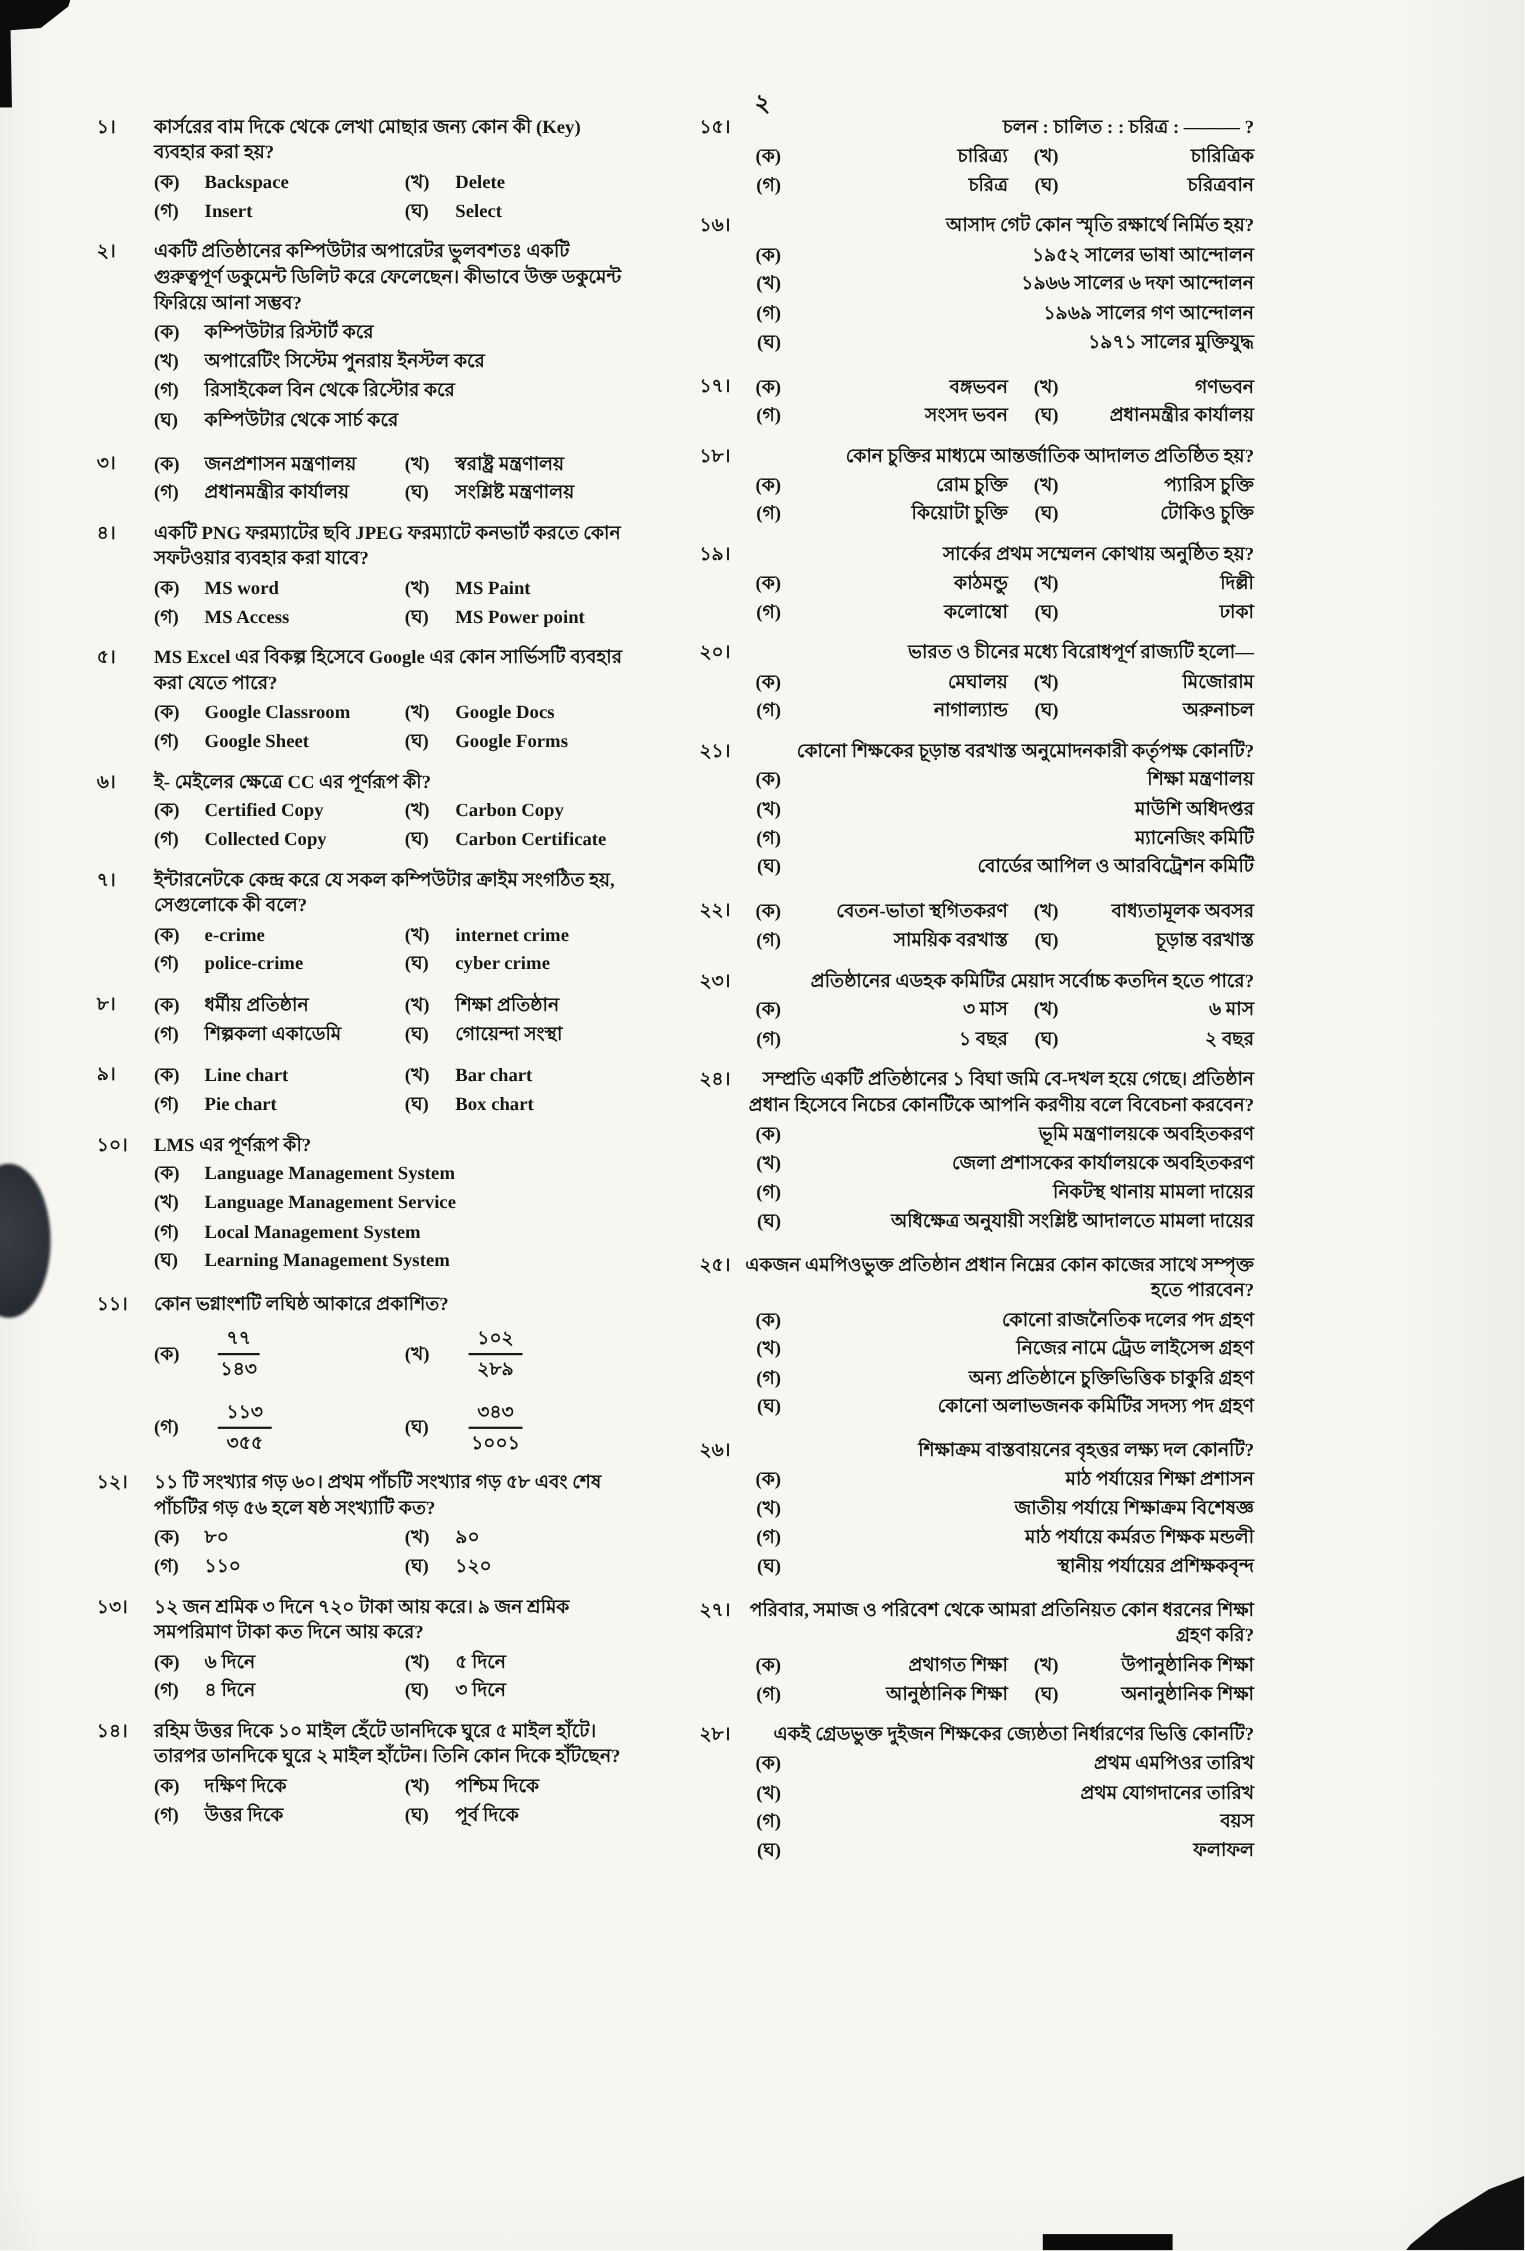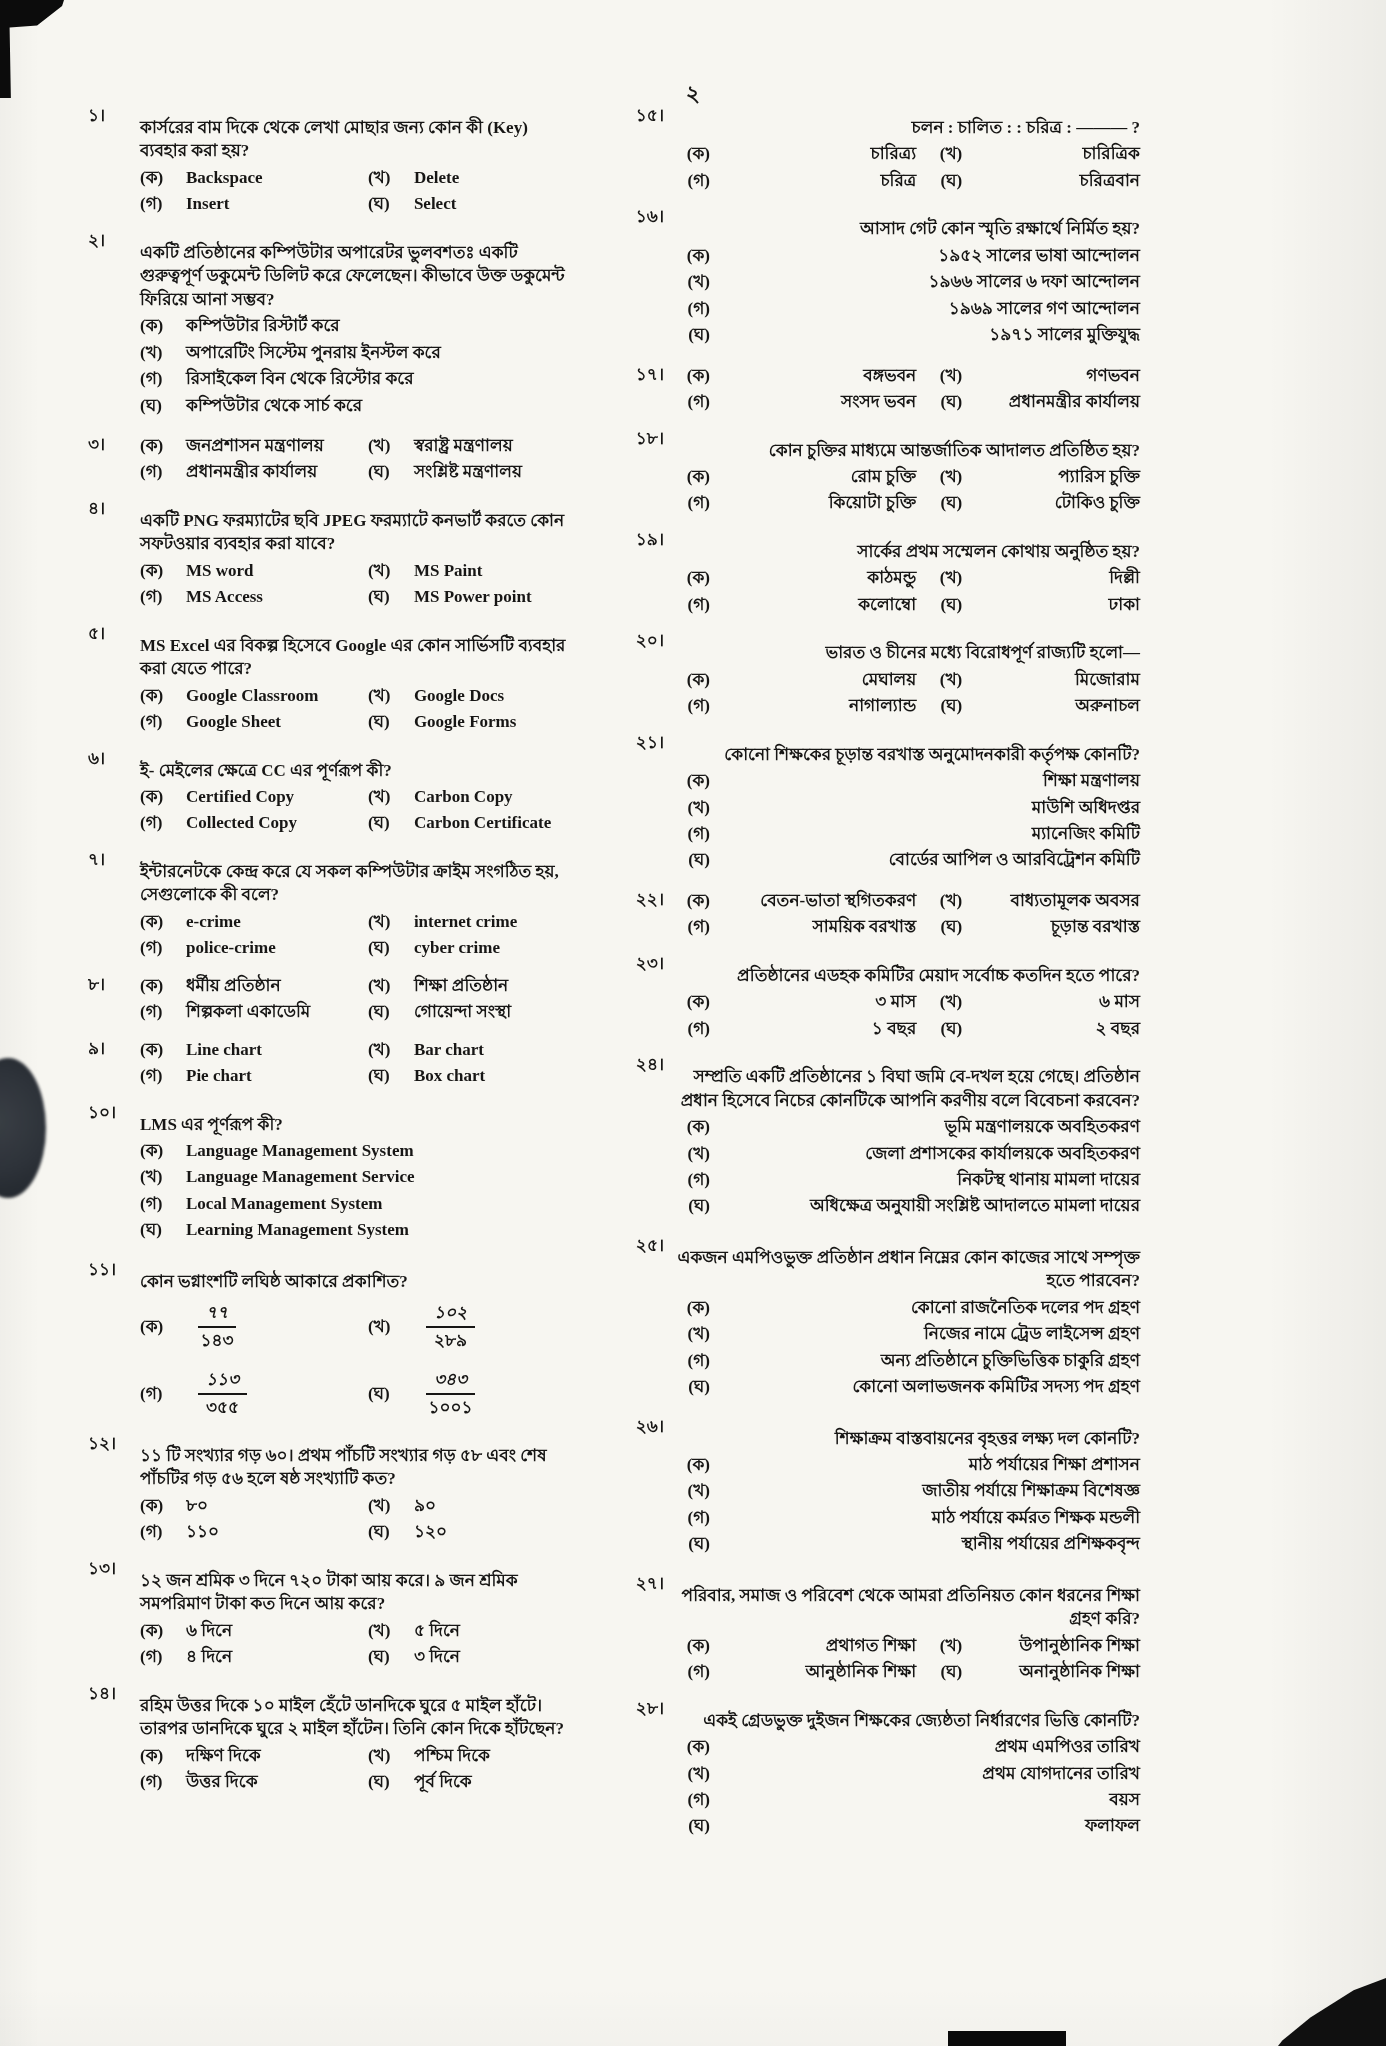--- a/index.html
+++ b/index.html
@@ -52,31 +52,31 @@
   
   .col{
     position:absolute;top:104px;
     font-size:17px;line-height:1.38;font-weight:600;
   }
   .col-left{left:88px;width:482px;}
   .col-right{left:612px;width:528px;text-align:right;}
   .question{display:flex;margin-bottom:13px;}
   .qno{flex:0 0 52px;white-space:nowrap;}
   .qbody{flex:1;min-width:0;}
-  .qtext{margin-bottom:3px;margin-top:12px;}
+  .qtext{margin-bottom:3px;}
   .opts{margin-top:1px;}
   .opts.grid{display:grid;grid-template-columns:53% 47%;row-gap:3px;}
   .opts.list .opt{margin-bottom:3px;}
   .opt{display:flex;align-items:baseline;}
   .olabel{flex:0 0 46px;white-space:nowrap;}
   .otext{flex:1;min-width:0;}
   .opts.frac{display:grid;grid-template-columns:53% 47%;row-gap:16px;margin-top:8px;}
   .opts.frac .opt{align-items:center;}
   .fracbox{display:inline-flex;flex-direction:column;align-items:center;margin-left:12px;}
-  .fracbox .num{padding:0 8px 1px 8px;border-bottom:2.5px solid var(--ink);font-style:italic;}
+  .fracbox .num{padding:0 8px 1px 8px;border-bottom:2.5px solid var(--ink);}
   .fracbox .den{padding-top:1px;}
 </style>
 </head>
 <body>
 
 <div class="page">
   <div class="corner-mark"></div>
   <div class="thumb-smudge"></div>
   <div class="bottom-bar"></div>
   <div class="bottom-corner"></div>

